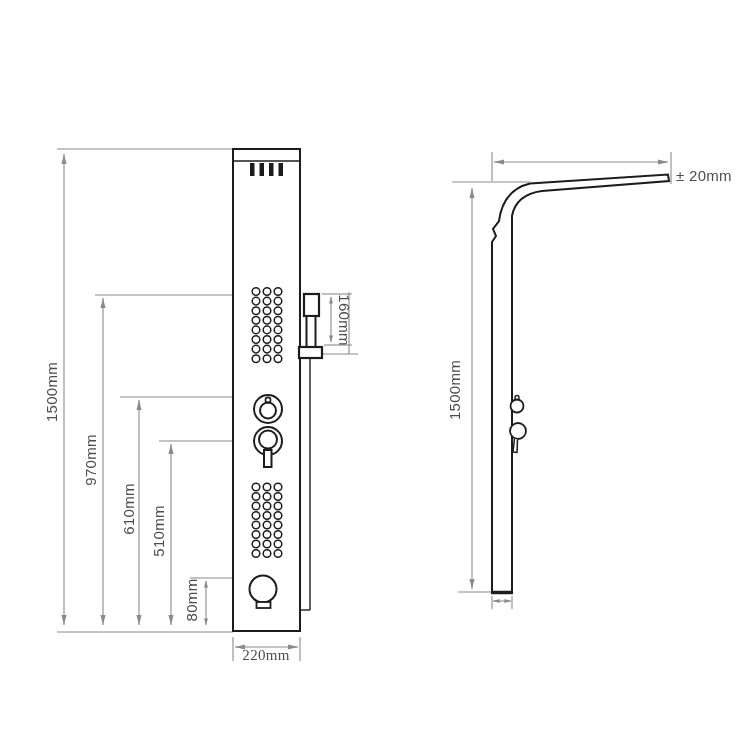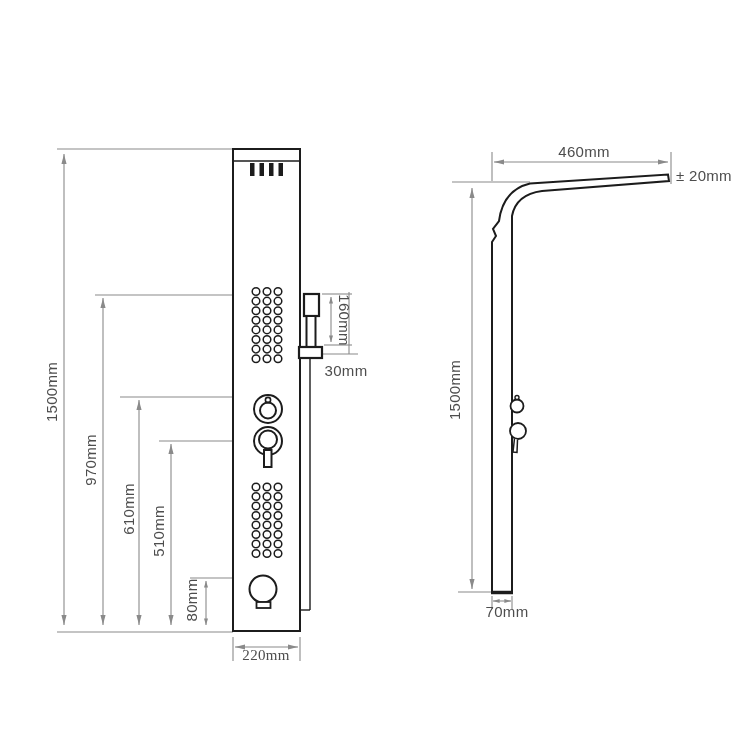--- a/index.html
+++ b/index.html
@@ -153,23 +153,20 @@
   <div class="dim-label rot-ccw" style="left:69px;top:499px;">610mm</div>
 
   <div class="dim-label rot-ccw" style="left:99px;top:521px;">510mm</div>
 
   <div class="dim-label rot-ccw" style="left:132px;top:590px;">80mm</div>
 
   <div class="dim-label" style="left:206px;top:645px;font-family:Liberation Serif, serif;">220mm</div>
 
   <div class="dim-label rot-cw" style="left:284px;top:310px;">160mm</div>
 
-  <div class="dim-label" style="left:286px;top:361px;">30mm</div>
 
-  <div class="dim-label" style="left:524px;top:142px;">460mm</div>
 
   <div class="dim-label free" style="left:676px;top:166px;text-align:right;">± 20mm</div>
 
   <div class="dim-label rot-ccw" style="left:395px;top:380px;">1500mm</div>
 
-  <div class="dim-label" style="left:447px;top:602px;">70mm</div>
 
 </div>
 
 </body></html>

